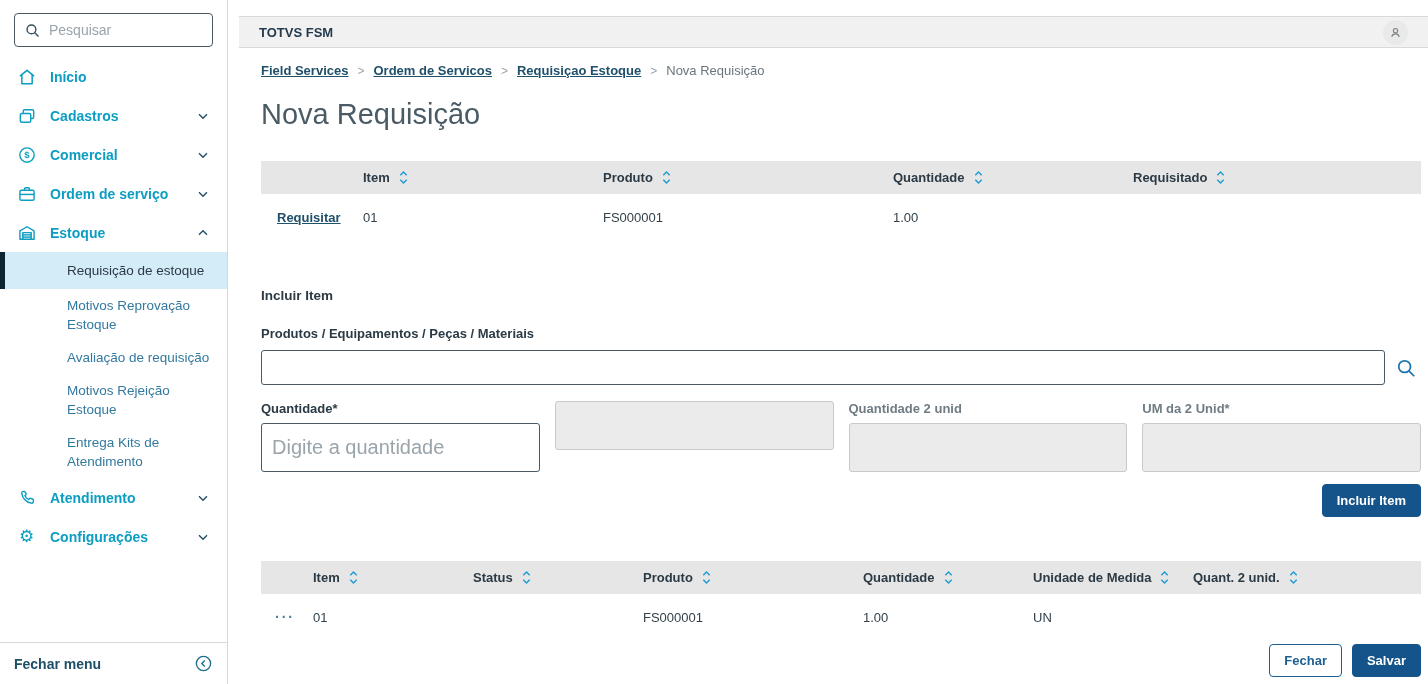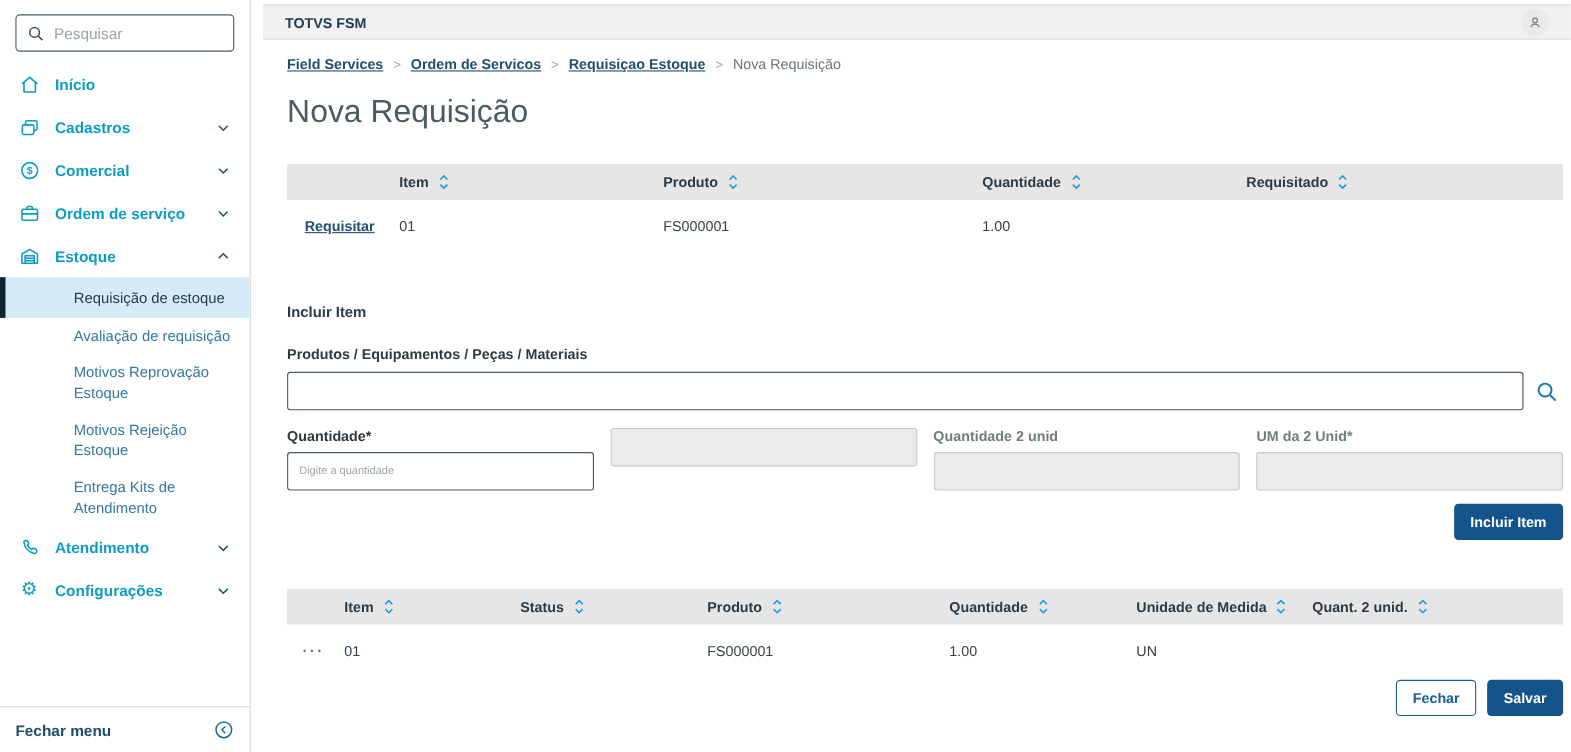--- a/index.html
+++ b/index.html
@@ -32,21 +32,21 @@
     padding-left:62px; padding-top:9px; padding-bottom:9px; }
 
   .sidebar-footer { position:absolute; bottom:0; left:0; width:100%; border-top:1px solid #d9d9d9;
     padding:11px 14px; display:flex; align-items:center; justify-content:space-between;
     cursor:pointer; }
   .sidebar-footer .sf-label { color:#1d4f66; font-size:14px; font-weight:700; }
   .sidebar-footer .sf-icon { color:#1d6e8f; display:flex; }
 
   
   .main { flex:1; margin-left:11px; display:flex; flex-direction:column; }
-  .topbar { margin-top:4px; height:32px; background:#f2f1f1; border-top:1px solid #d9d9d9;
+  .topbar { margin-top:16px; height:32px; background:#f2f1f1; border-top:1px solid #d9d9d9;
     border-bottom:1px solid #d9d9d9; display:flex; align-items:center;
     justify-content:space-between; padding:0 20px; }
   .topbar .app-title { font-size:13px; font-weight:700; color:#243b4d; }
   .avatar { width:25px; height:25px; border-radius:50%; background:#e9e9e9; border:none;
     display:flex; align-items:center; justify-content:center; color:#7c8387; cursor:pointer; }
 
   .content { padding:0 7px 0 22px; }
 
   .breadcrumb { margin-top:15px; font-size:13px; display:flex; align-items:center; gap:9px; }
   .breadcrumb a { color:#20506a; font-weight:700; text-decoration:underline; cursor:pointer; }
@@ -80,22 +80,22 @@
   .field-label.muted { color:#6f7c83; }
   .product-label { margin-top:23px; }
   .product-row { margin-top:9px; display:flex; align-items:center; gap:6px; }
   .product-row input { height:35px; flex:1; border:1px solid #4a5964; border-radius:3px;
     padding:0 10px; font-size:14px; outline:none; font-family:"Liberation Sans", sans-serif; }
   .product-search-btn { background:none; border:none; color:#1a73b0; width:30px; height:32px;
     display:flex; align-items:center; justify-content:center; cursor:pointer; }
 
   .fields-grid { margin-top:16px; display:grid; grid-template-columns:repeat(4,1fr); gap:15px; }
   .fields-grid .fld label { display:block; margin-bottom:7px; }
-  .fields-grid .fld input { width:100%; height:35px; border-radius:3px; padding:12px 10px;
-    font-size:10px; outline:none; font-family:"Liberation Sans", sans-serif;
+  .fields-grid .fld input { width:100%; height:49px; border-radius:3px; padding:12px 10px;
+    font-size:20px; outline:none; font-family:"Liberation Sans", sans-serif;
     border:1px solid #4a5964; color:#2b3a44; }
   .fields-grid .fld input::placeholder { color:#9aa4ab; }
   .fields-grid .fld input:disabled { background:#ebebeb; border:1px solid #c9c9c9; }
 
   .btn-row-right { display:flex; justify-content:flex-end; margin-top:12px; }
   .btn { font-size:13px; font-weight:700; border-radius:4px; padding:8px 14px; cursor:pointer;
     font-family:"Liberation Sans", sans-serif; }
   .btn-primary { background:#15548a; color:#fff; border:1px solid #15548a; }
   .btn-outline { background:#fff; color:#1c5f92; border:1px solid #1c5f92; }
   .footer-btns { display:flex; justify-content:flex-end; gap:10px; margin-top:4px; }
@@ -183,22 +183,22 @@
         <span class="mi-label">Estoque</span>
         <span class="chev">
           <svg width="16" height="16" viewBox="0 0 24 24" fill="none" stroke="currentColor" stroke-width="2">
               <path d="M6 14.5 L12 8.5 L18 14.5"></path>
             </svg>
         </span>
       </div>
 
       <ul class="submenu">
         <li class="selected">Requisição de estoque</li>
+        <li>Motivos Reprovação Estoque</li>
         <li>Avaliação de requisição</li>
-        <li>Motivos Reprovação Estoque</li>
         <li>Motivos Rejeição Estoque</li>
         <li>Entrega Kits de Atendimento</li>
       </ul>
 
       <div class="menu-item">
         <span class="mi-icon">
           <svg width="20" height="20" viewBox="0 0 24 24" fill="none" stroke="currentColor" stroke-width="1.7" stroke-linejoin="round">
               <path d="M7.2 4.2 C6.2 4.4 5.5 5.3 5.7 6.4 C6.7 12.2 11.3 16.9 17.2 18.2 C18.3 18.4 19.3 17.7 19.5 16.7 L19.8 15.2 C19.9 14.5 19.6 13.8 18.9 13.5 L16.4 12.5 C15.8 12.3 15.1 12.5 14.7 13 L14.1 13.8 C12 12.8 10.4 11.2 9.5 9.2 L10.4 8.5 C10.9 8.1 11.1 7.4 10.8 6.8 L9.8 4.9 C9.5 4.3 8.8 4 8.1 4.1 Z"></path>
             </svg>
         </span>

